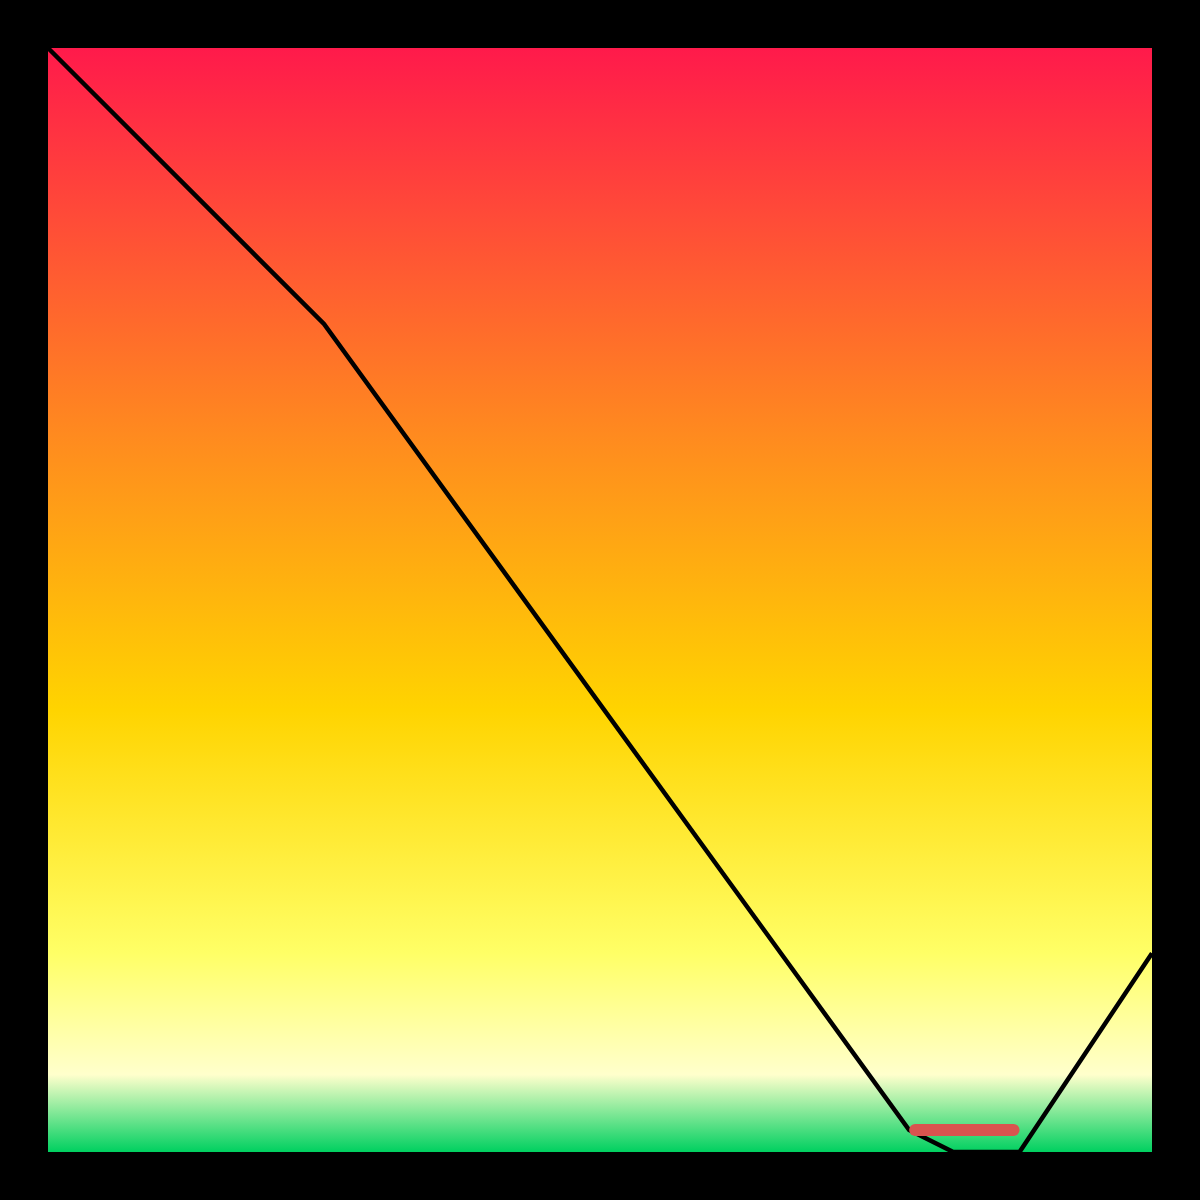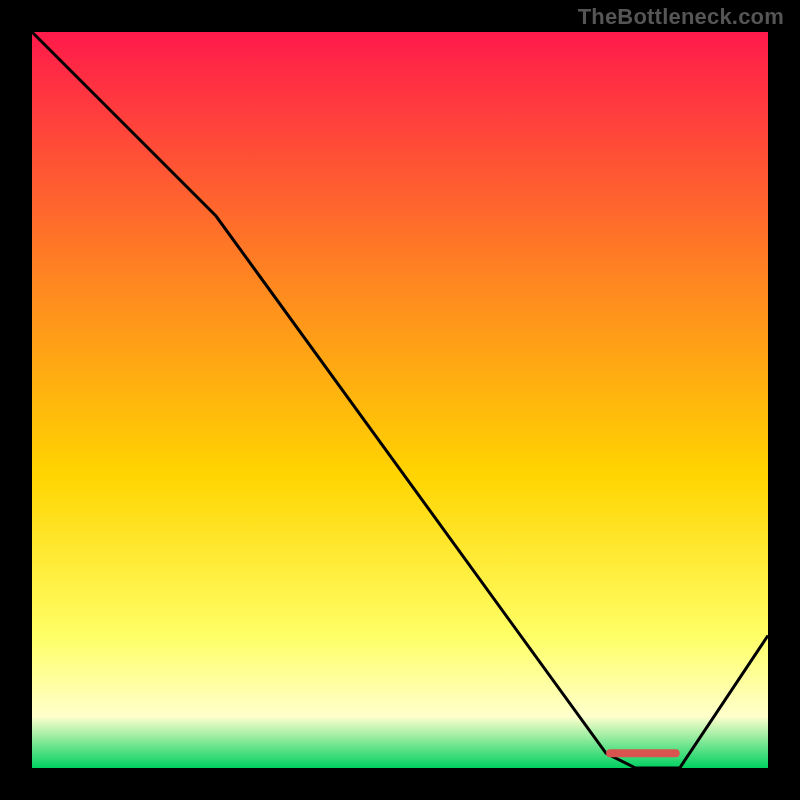--- a/index.html
+++ b/index.html
@@ -31,21 +31,20 @@
     left: 0;
     top: 0;
     width: 800px;
     height: 800px;
   }
 </style>
 </head>
 <body>
 
 <div class="wrap">
-  <div class="watermark">TheBottleneck.com</div>
 
   <svg class="chart" viewBox="0 0 800 800">
     <defs>
       <linearGradient id="bg-grad" x1="0" y1="0" x2="0" y2="1">
         <stop id="g0" offset="0%" stop-color="#ff1a4b"></stop>
         <stop id="g1" offset="35%" stop-color="#ff8a1f"></stop>
         <stop id="g2" offset="60%" stop-color="#ffd400"></stop>
         <stop id="g3" offset="82%" stop-color="#ffff66"></stop>
         <stop id="g4" offset="93%" stop-color="#ffffcc"></stop>
         <stop id="g5" offset="100%" stop-color="#00d060"></stop>

